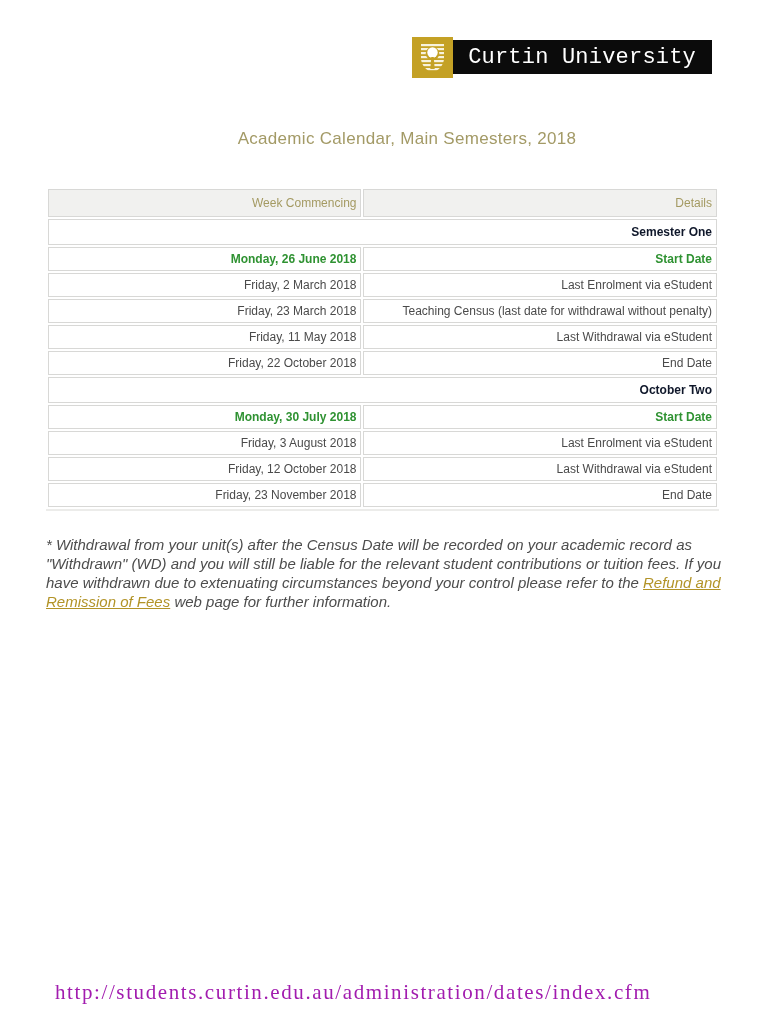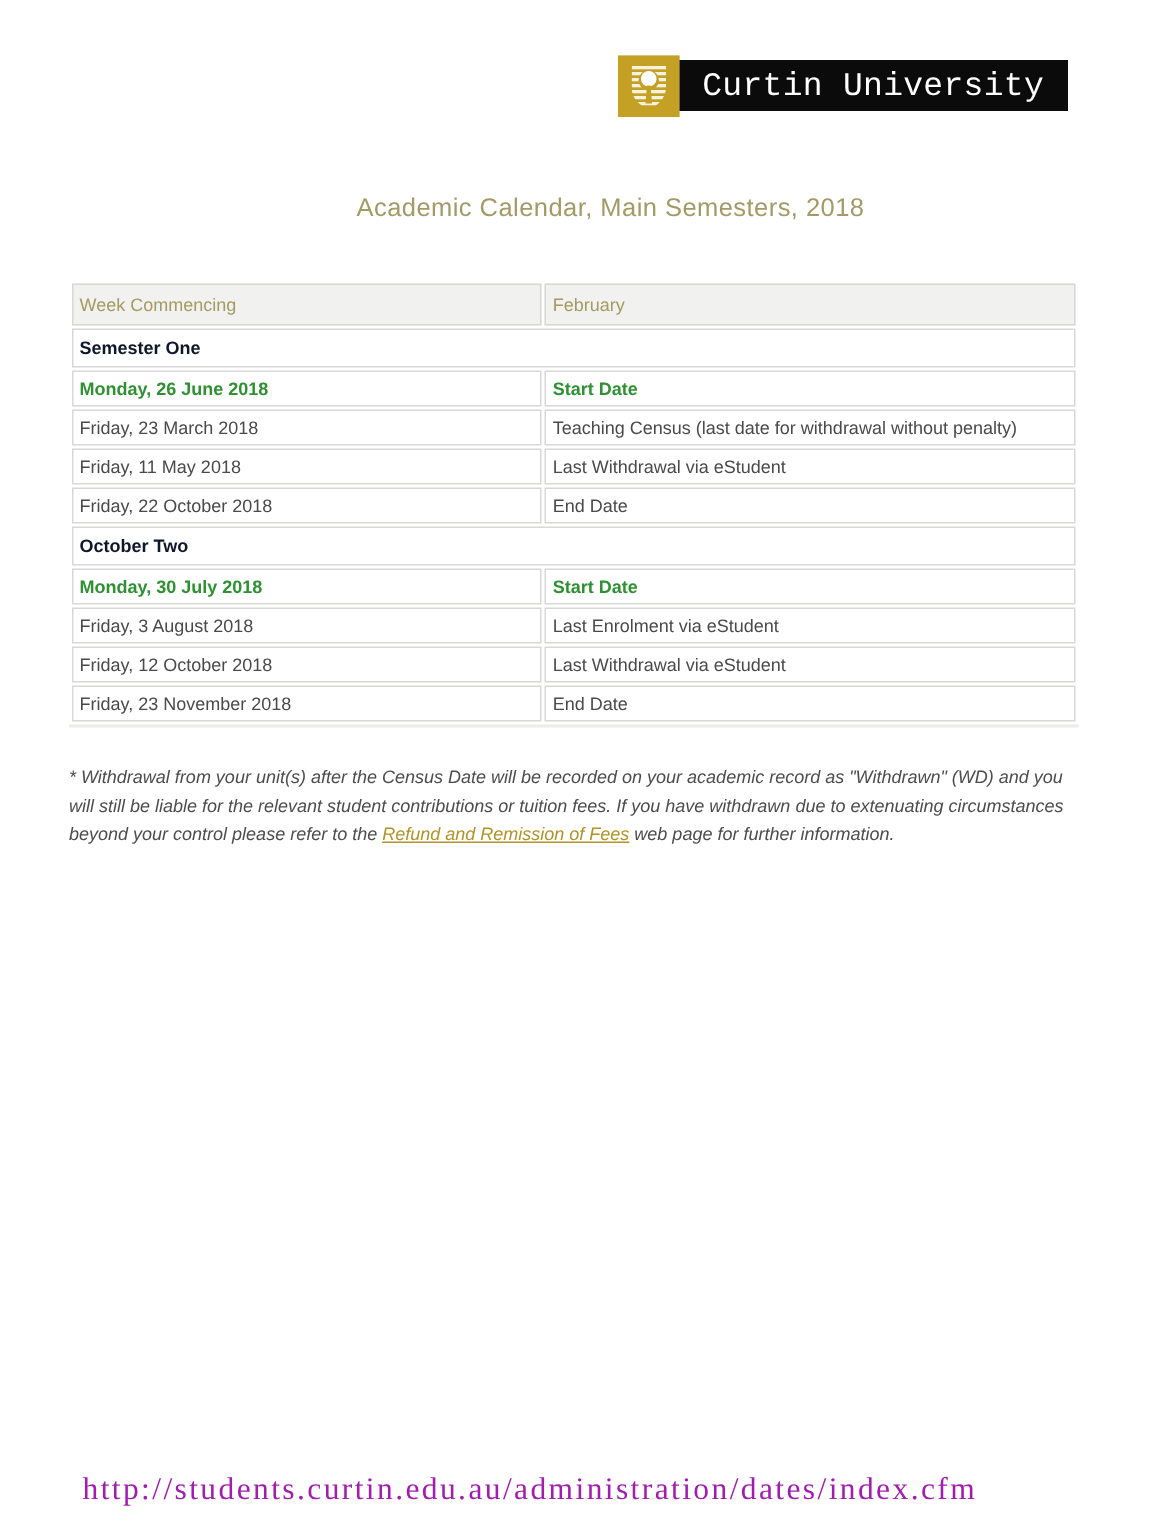--- a/index.html
+++ b/index.html
@@ -59,21 +59,21 @@
     border-collapse: separate;
     border-spacing: 2px;
     table-layout: fixed;
     border-bottom: 2px solid #ececea;
   }
   table.calendar col.c1 { width: 47%; }
   table.calendar col.c2 { width: 53%; }
   table.calendar th, table.calendar td {
     border: 1px solid #d8d8d6;
     background: #ffffff;
-    text-align: left;
+    text-align: right;
     font-size: 12px;
     padding: 4px 4px;
     color: #4a4a4a;
     overflow: hidden;
     white-space: nowrap;
   }
   table.calendar th {
     background: #f1f1ef;
     color: #a49a62;
     font-weight: 400;
@@ -86,21 +86,21 @@
   }
   table.calendar tr.highlight td {
     color: #2f9232;
     font-weight: 700;
   }
 
   
   .footnote {
     margin: 24px 46px 0 46px;
     width: 676px;
-    font-size: 12px;
+    font-size: 15px;
     font-style: italic;
     color: #4d4d4d;
     line-height: 19px;
   }
   .footnote a {
     color: #b29327;
     text-decoration: underline;
     cursor: pointer;
   }
 
@@ -149,32 +149,36 @@
   <h1 class="page-title">Academic Calendar, Main Semesters, 2018</h1>
 
   <table class="calendar">
     <colgroup>
         <col class="c1">
         <col class="c2">
       </colgroup>
     <thead>
       <tr>
         <th>Week Commencing</th>
-        <th>February</th>
+        <th>Details</th>
       </tr>
     </thead>
     <tbody>
         <tr>
           <td colspan="2" class="semester-title">Semester One</td>
         </tr>
         <tr class="highlight">
           <td>Monday, 26 June 2018</td>
           <td>Start Date</td>
         </tr>
         <tr class="">
+          <td>Friday, 2 March 2018</td>
+          <td>Last Enrolment via eStudent</td>
+        </tr>
+        <tr class="">
           <td>Friday, 23 March 2018</td>
           <td>Teaching Census (last date for withdrawal without penalty)</td>
         </tr>
         <tr class="">
           <td>Friday, 11 May 2018</td>
           <td>Last Withdrawal via eStudent</td>
         </tr>
         <tr class="">
           <td>Friday, 22 October 2018</td>
           <td>End Date</td>

